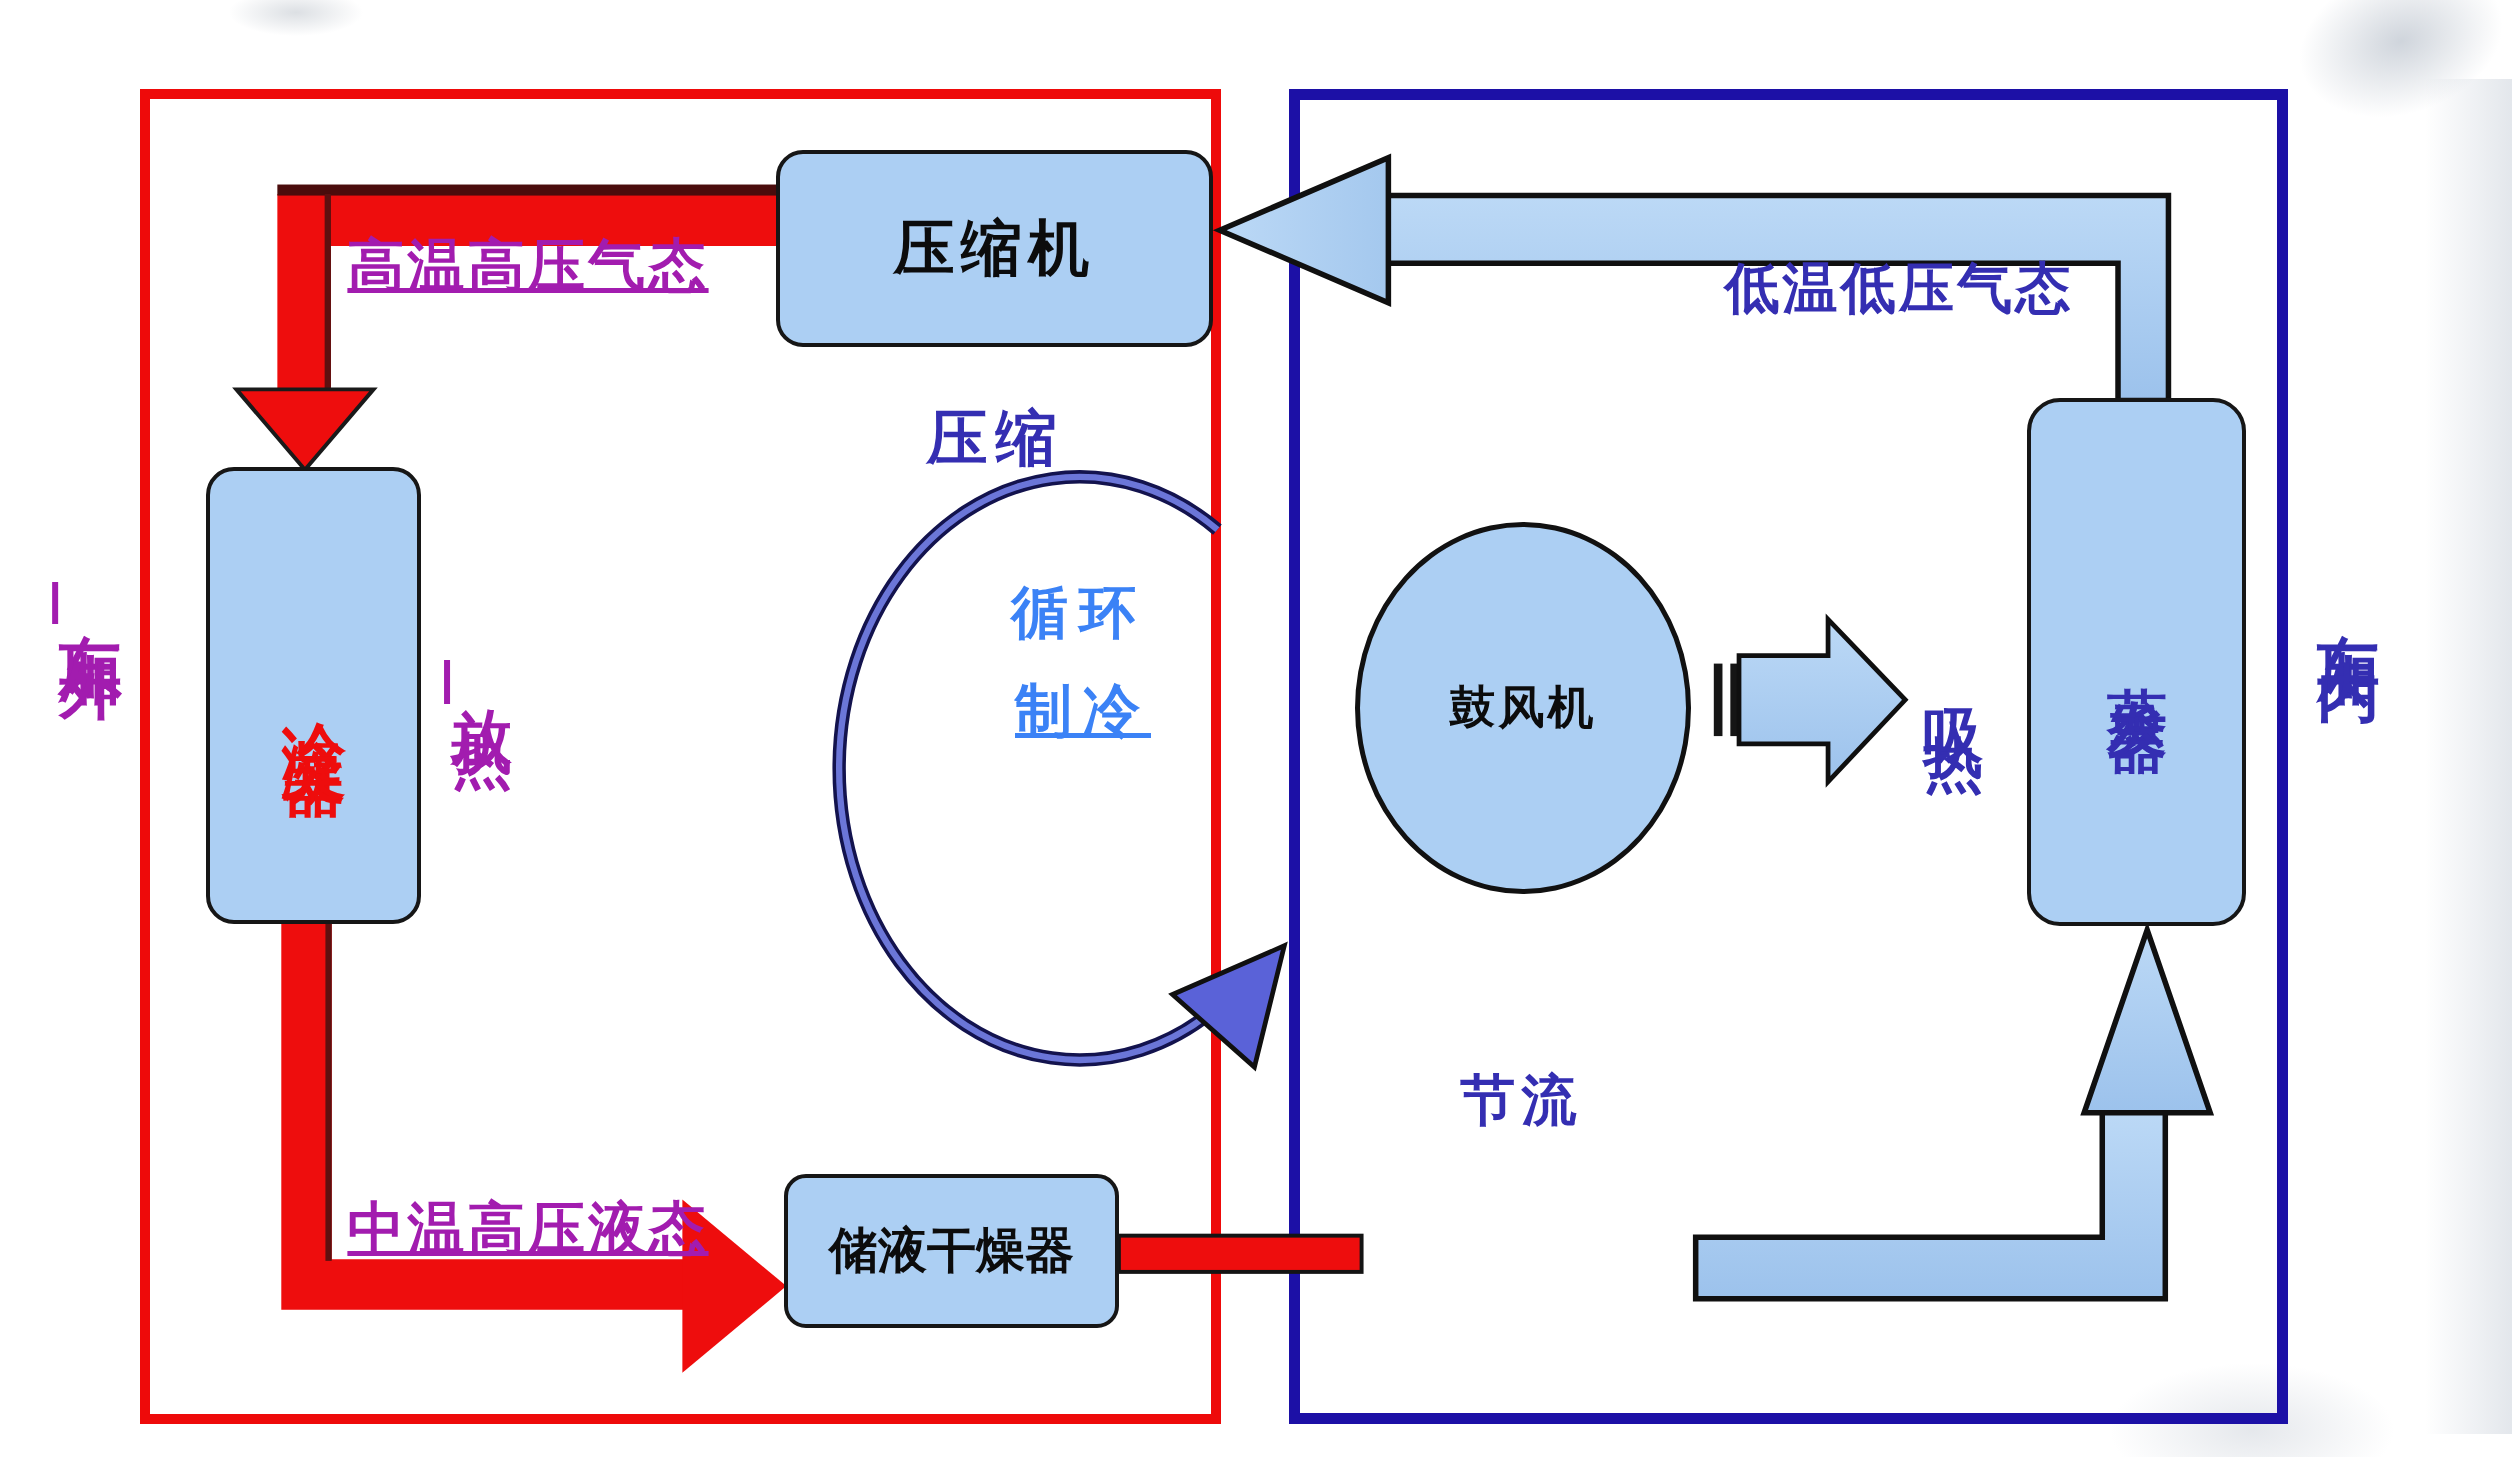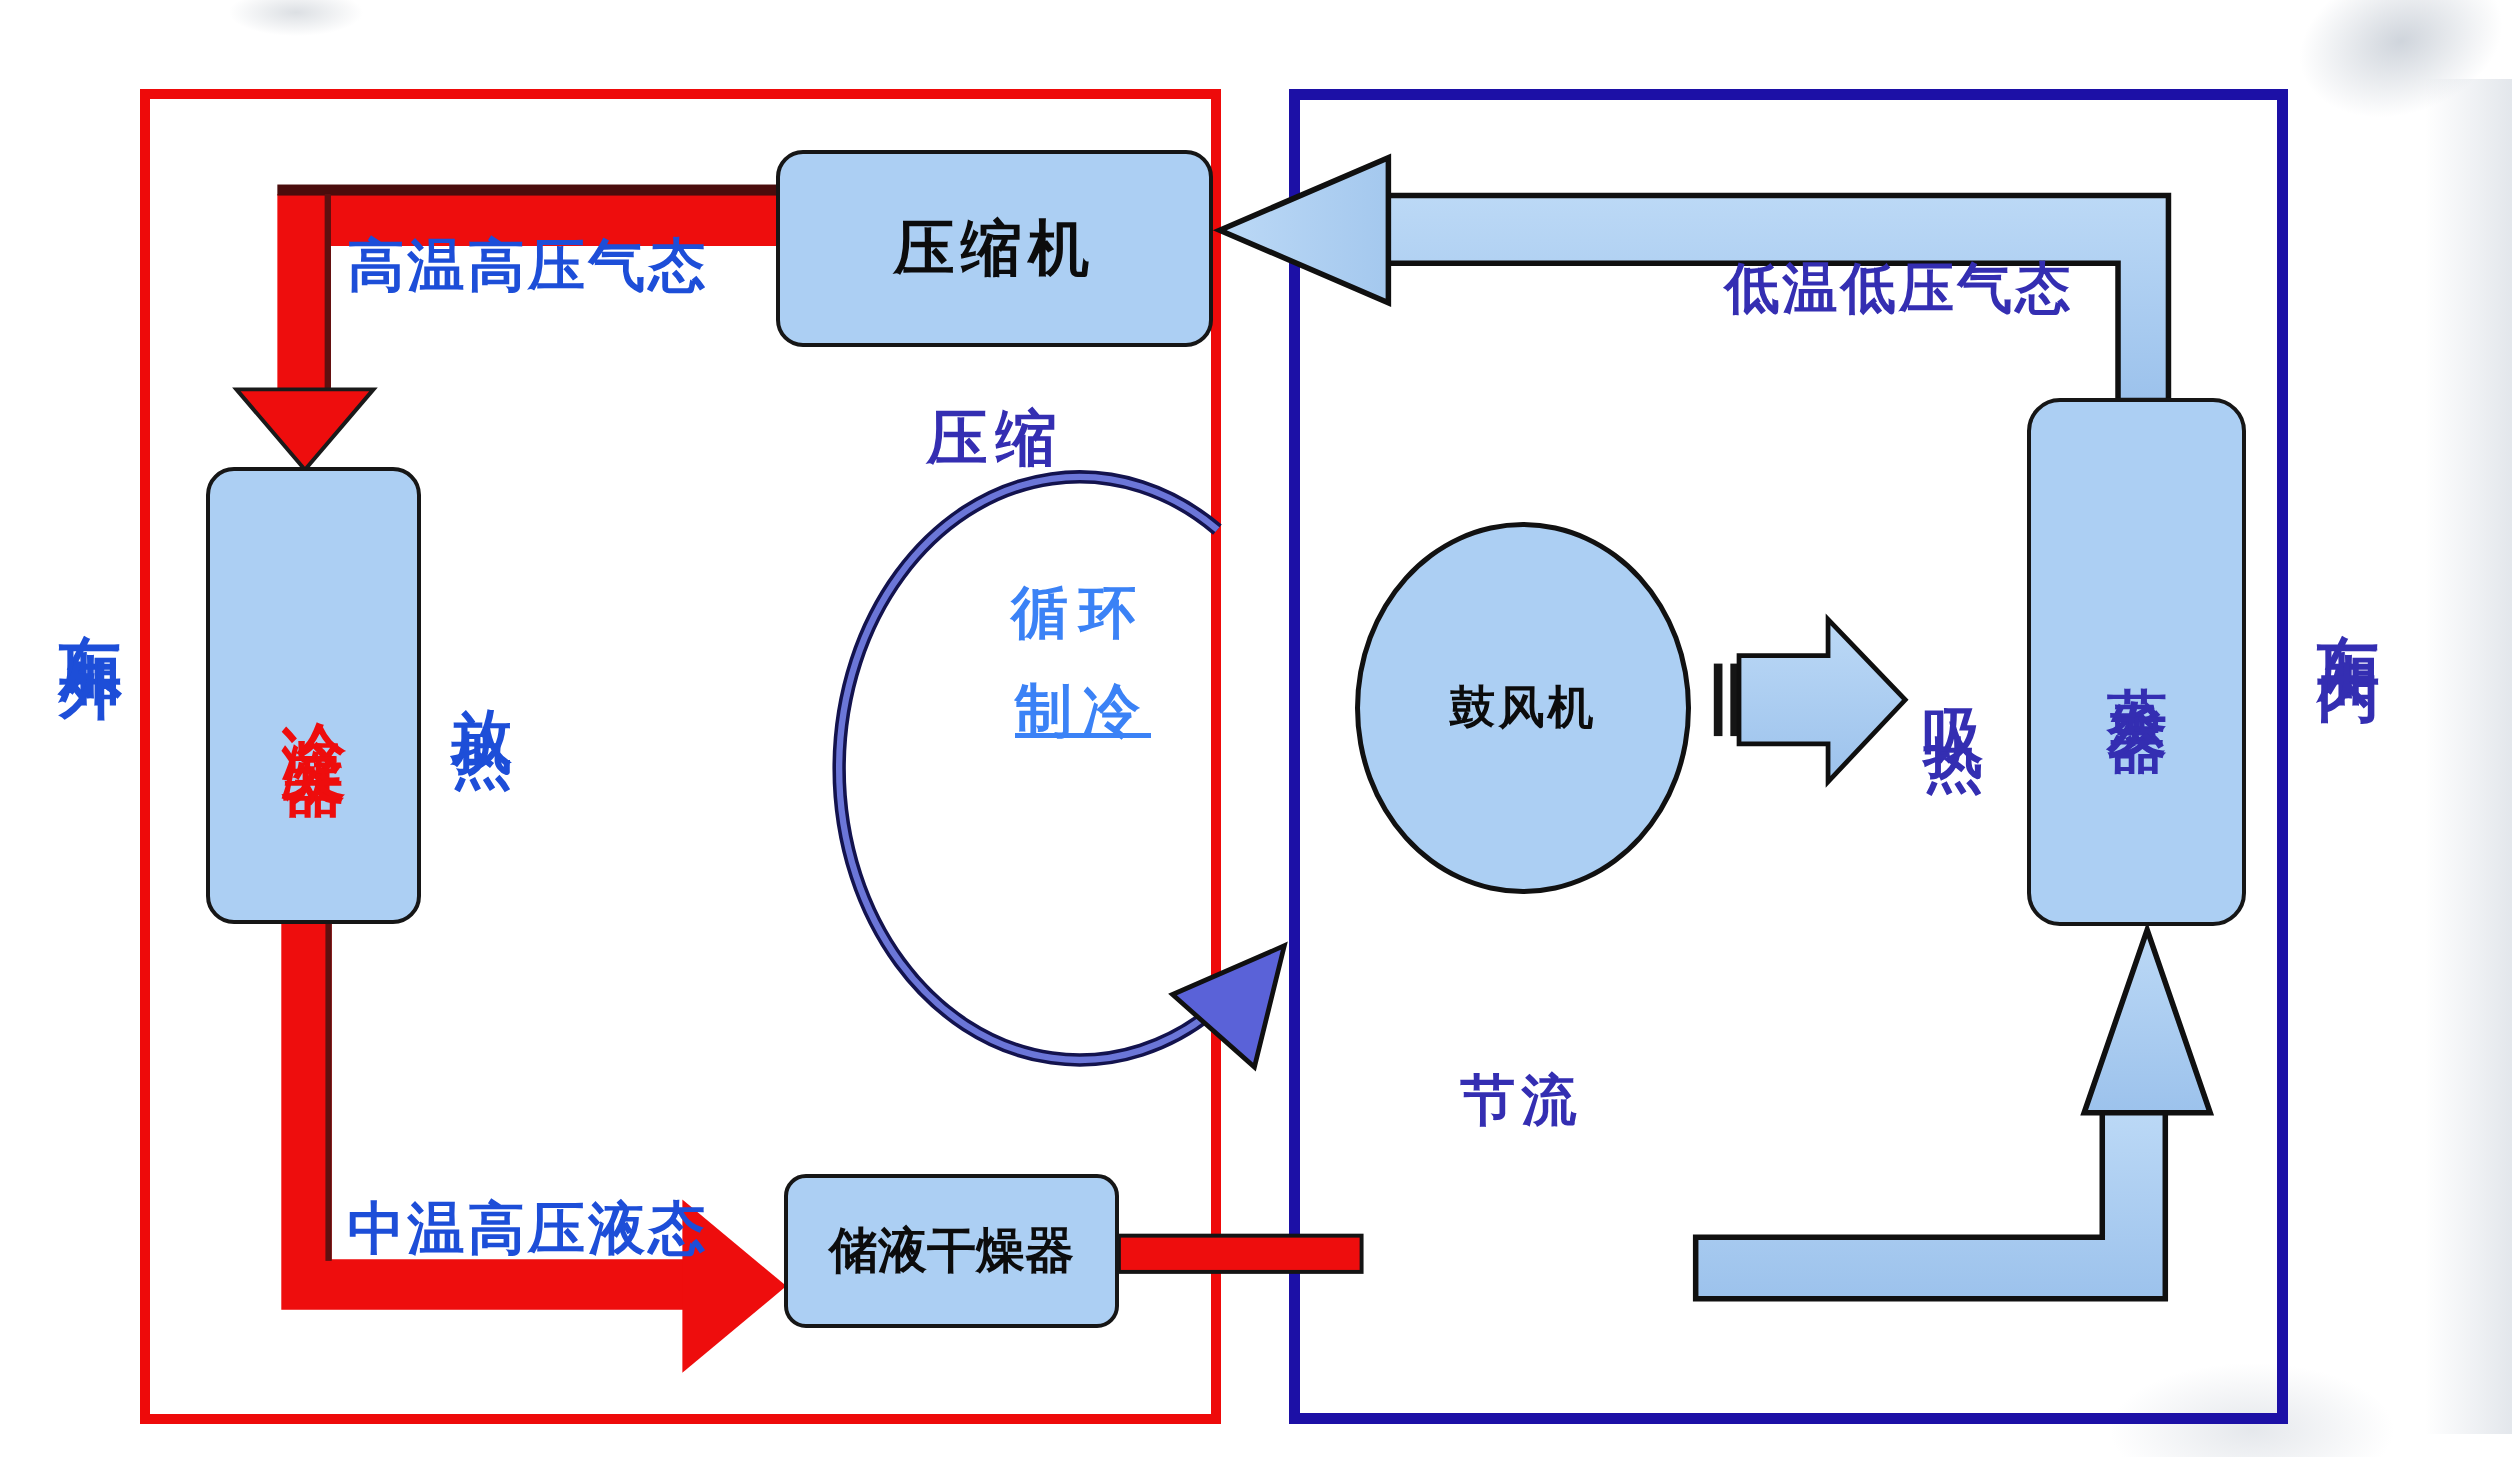--- a/index.html
+++ b/index.html
@@ -24,21 +24,21 @@
     font-weight:900;color:#0c0c0c;
   }
   #compressor{left:776px;top:150px;width:437px;height:197px;border-radius:27px;font-size:61px;letter-spacing:6.3px;}
   #condenser{left:206px;top:467px;width:215px;height:457px;border-radius:28px;}
   #drier{left:784px;top:1174px;width:335px;height:154px;border-radius:22px;font-size:49px;}
   #valve{left:1357px;top:1157px;width:339px;height:169px;border-radius:27px;font-size:54px;letter-spacing:4.7px;}
   #evaporator{left:2027px;top:398px;width:219px;height:528px;border-radius:33px;}
   #blower{left:1355px;top:522px;width:336px;height:372px;border:5.5px solid #111;border-radius:50%;font-size:46px;letter-spacing:3.2px;}
   
   .lbl{position:absolute;z-index:4;font-weight:900;text-align:center;line-height:1.05;}
-  .red{color:#1d4ed8;}
+  .red{color:#a21caf;text-decoration:underline;}
   .navy{color:#342eb2;}
   .black{color:#3b82f6;}
   .vtext{writing-mode:vertical-rl;text-orientation:upright;}
   #lbl-hot-gas{left:331px;top:236px;width:394px;font-size:57px;letter-spacing:3.2px;}
   #lbl-compression{left:889px;top:407px;width:213px;font-size:61px;letter-spacing:7.9px;}
   #lbl-outside{left:57px;top:582px;font-size:63px;letter-spacing:14px;}
   #lbl-heat-release{left:449px;top:660px;font-size:61px;letter-spacing:22px;}
   #lbl-condenser-name{font-size:65px;letter-spacing:17.3px;color:#ee0d0d;}
   #lbl-cycle-1{left:957px;top:583px;width:244px;font-size:57px;letter-spacing:11px;z-index:4;}
   #lbl-cycle-2{left:961px;top:681px;width:244px;font-size:57px;letter-spacing:11px;text-decoration:underline;}

